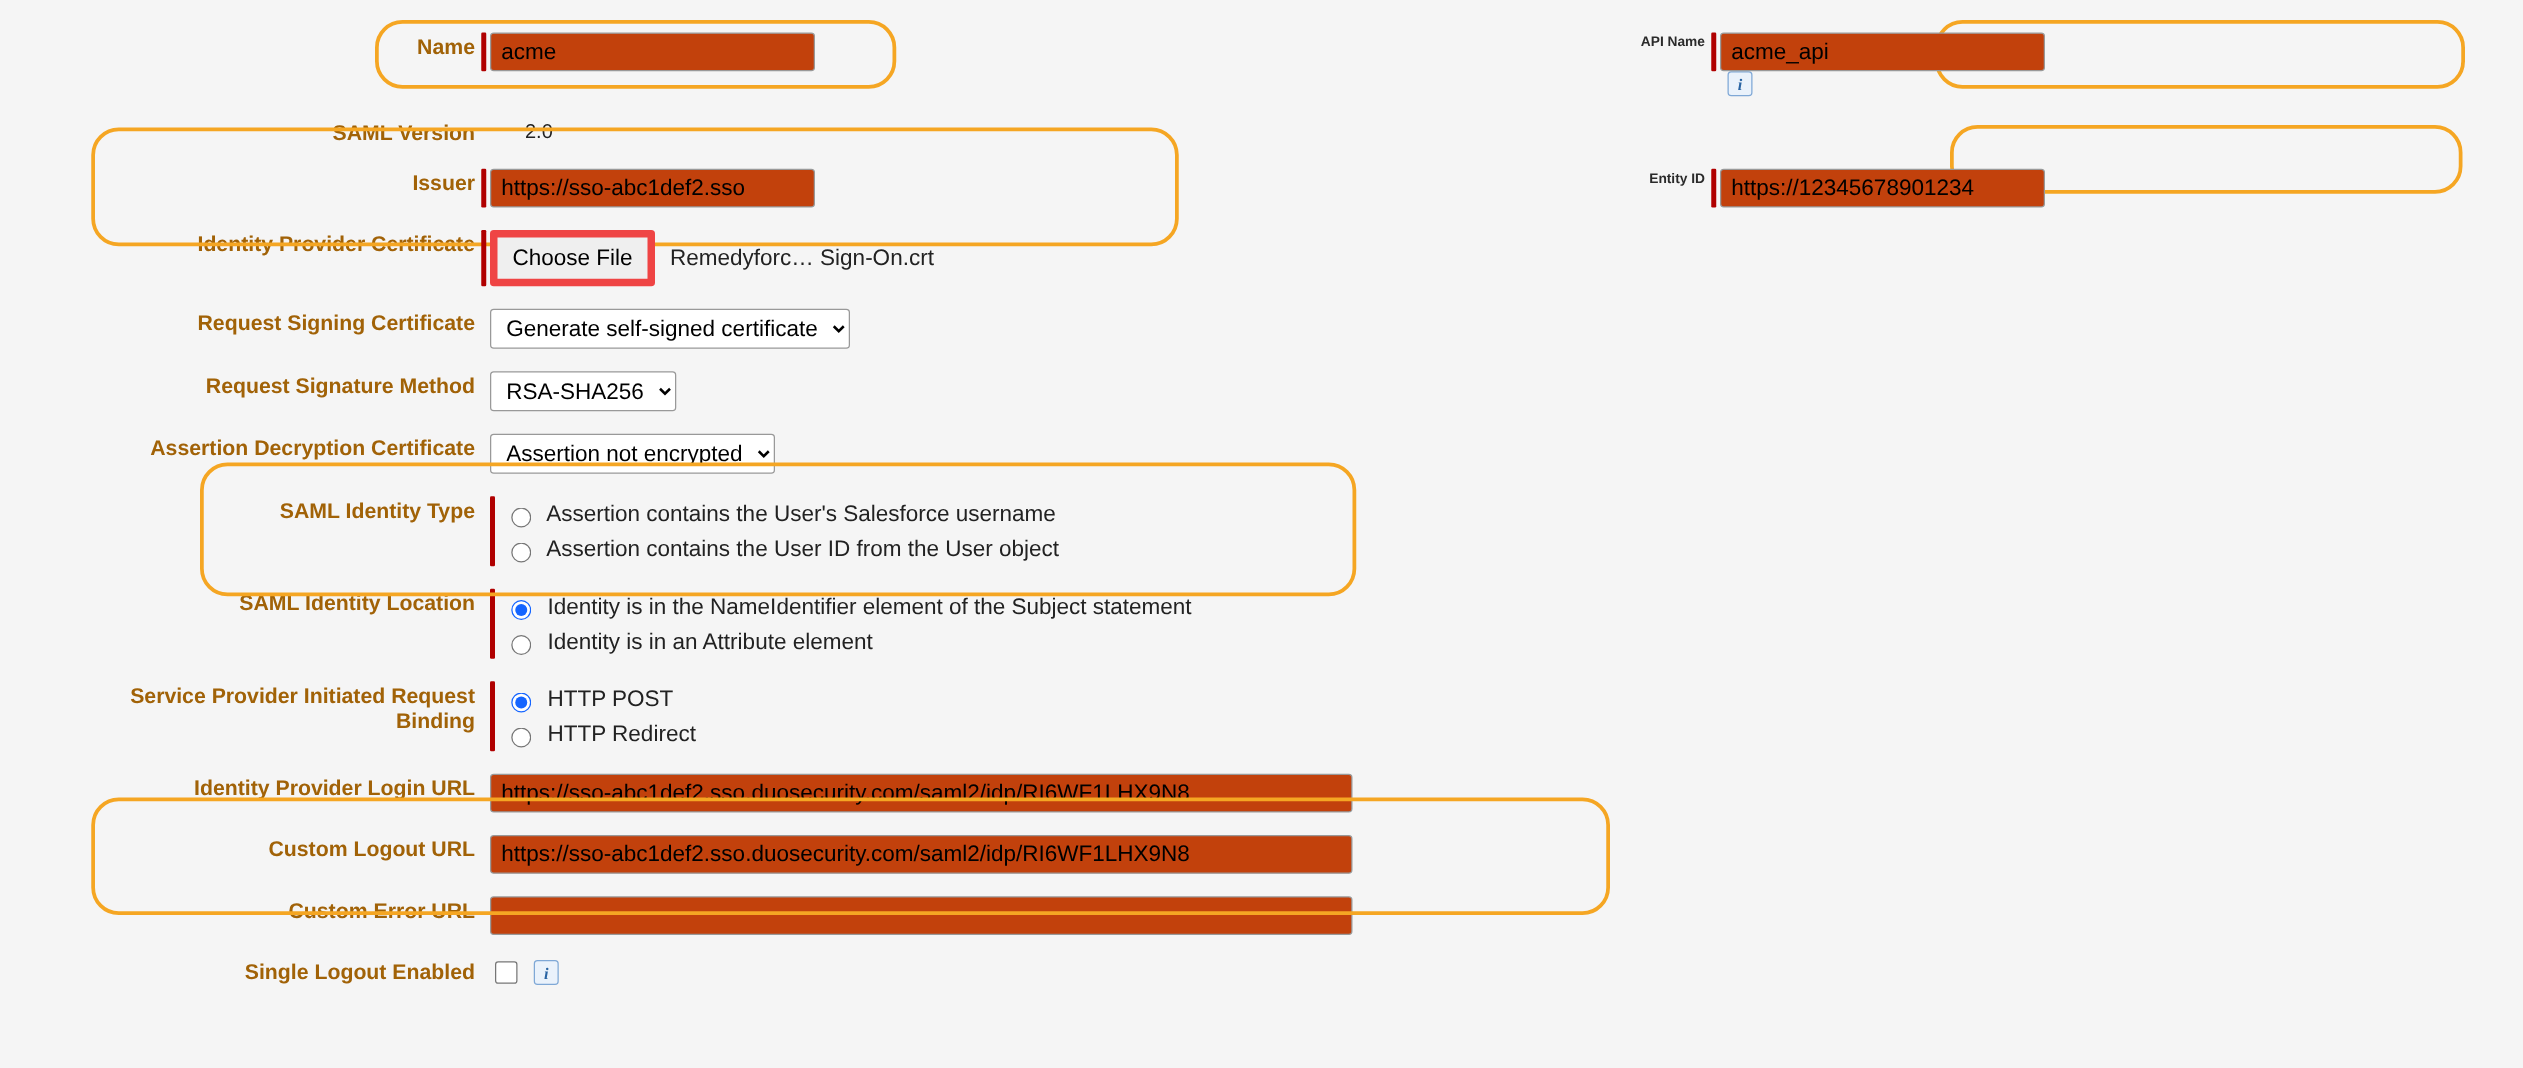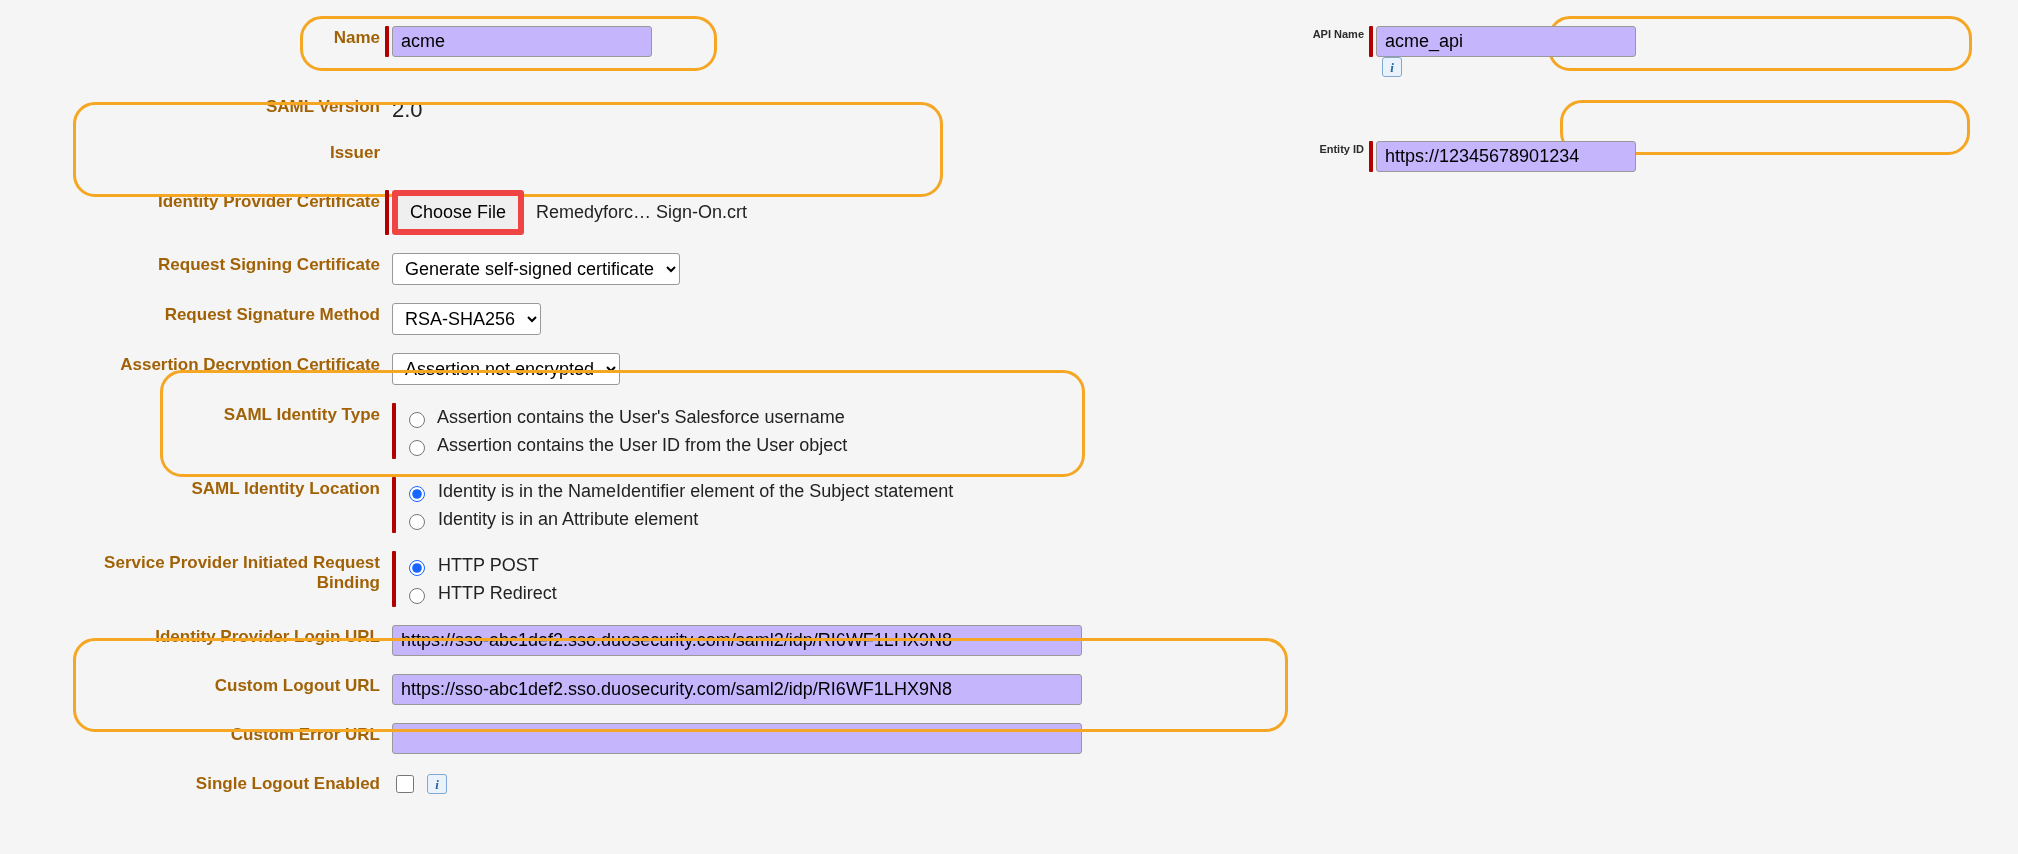--- a/index.html
+++ b/index.html
@@ -41,31 +41,32 @@
   }
   .value {
     grid-column: 2;
     padding-top: 6px;
   }
   .value-r {
     grid-column: 4;
     padding-top: 6px;
   }
   .value .plain-text {
-    font-size: 22px;
+    font-size: 16px;
     padding-top: 2px;
     display: inline-block;
+    margin-left: 28px;
   }
   input.text {
     font-family: Arial, Helvetica, sans-serif;
     font-size: 18px;
     padding: 4px 8px;
     border: 1px solid #999;
     border-radius: 3px;
-    background: #c4b5fd;
+    background: #c2410c;
     box-sizing: border-box;
   }
   input.text.small { width: 260px; }
   input.text.med   { width: 260px; }
   input.text.wide  { width: 690px; }
   input.text.right { width: 260px; }
   select.sel {
     font-family: Arial, Helvetica, sans-serif;
     font-size: 18px;
     padding: 4px 8px;
@@ -190,20 +191,25 @@
     </div>
 
     <div class="label">SAML Version</div>
     <div class="value">
       <span class="plain-text">2.0</span>
     </div>
     <div class="label-r"></div>
     <div class="value-r"></div>
 
     <div class="label">Issuer</div>
+    <div class="value">
+      <span class="req">
+        <input type="text" class="text med" value="https://sso-abc1def2.sso" style="">
+      </span>
+    </div>
     <div class="label-r">Entity ID</div>
     <div class="value-r">
       <span class="req">
         <input type="text" class="text right" value="https://12345678901234" style="">
       </span>
     </div>
 
     <div class="label">Identity Provider Certificate</div>
     <div class="value">
       <span class="req">

